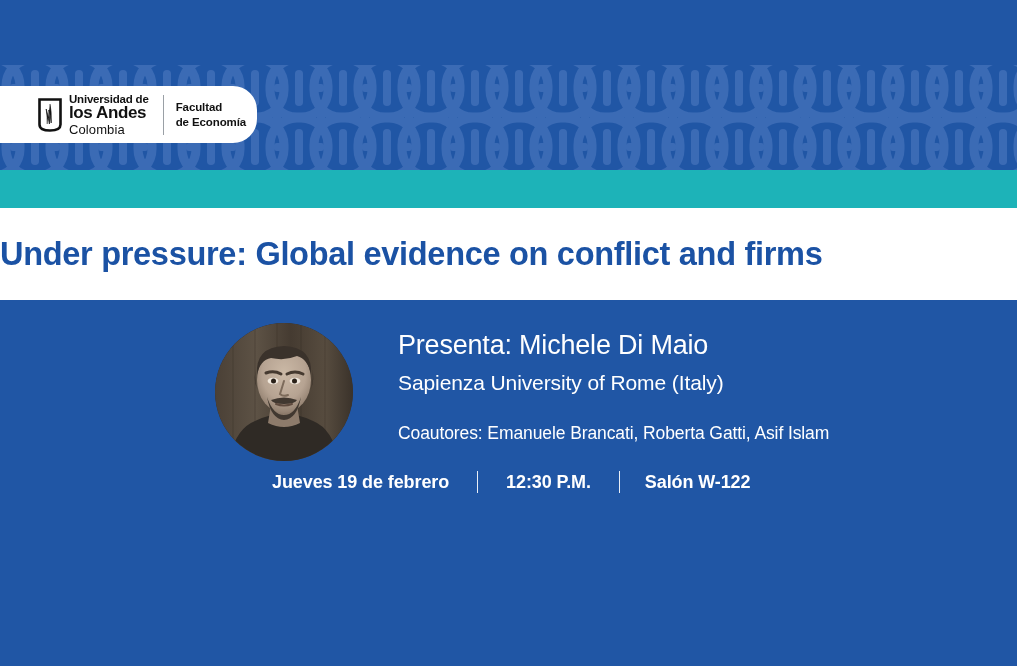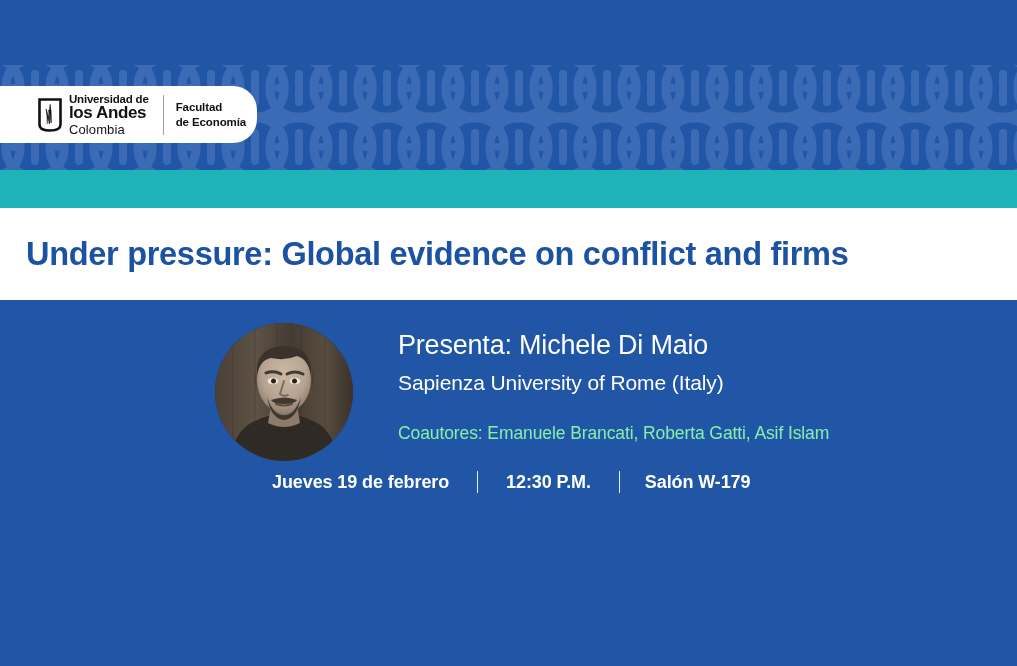--- a/index.html
+++ b/index.html
@@ -40,21 +40,21 @@
     font-size:22px; font-weight:bold; color:#17AEBB;
     letter-spacing:0.4px; font-family:"Liberation Sans", sans-serif;
   }
 
   
   .teal-band { position:absolute; left:0; top:170px; width:1017px; height:38px; background:#1DB3B8; }
 
   
   .title-band {
     position:absolute; left:0; top:208px; width:1017px; height:92px;
-    background:#ffffff; display:flex; align-items:center; padding-left:26px;
+    background:#ffffff; display:flex; align-items:center; 
   }
   .title-text {
     font-size:33px; font-weight:bold; color:#1B52A4;
     letter-spacing:-0.3px; white-space:nowrap;
     font-family:"Liberation Sans", sans-serif;
     transform:scaleX(0.985); transform-origin:left center;
   }
 
   
   .body-area { position:absolute; left:0; top:300px; width:1017px; height:366px; background:#2056A5; }
@@ -68,21 +68,21 @@
   .presenter-block { position:absolute; left:398px; top:330px; width:560px; }
   .presenta {
     font-size:27px; color:#ffffff; font-weight:normal;
     line-height:1.18; letter-spacing:-0.2px;
   }
   .affiliation {
     font-size:21px; color:#ffffff; font-weight:normal;
     line-height:1.25; letter-spacing:-0.1px; margin-top:8px;
   }
   .coautores {
-    font-size:17.5px; color:#86efac; font-weight:normal;
+    font-size:17.5px; color:#ffffff; font-weight:normal;
     line-height:1.3; letter-spacing:-0.1px; margin-top:26px;
   }
 
   .info-line {
     position:absolute; left:272px; top:471px;
     display:flex; align-items:center;
     font-size:18px; font-weight:bold; color:#ffffff;
     letter-spacing:-0.1px;
   }
   .info-sep { width:1px; height:22px; background:#ffffff; opacity:0.9; margin:0 28px; }
@@ -223,16 +223,16 @@
     <div class="presenta">Presenta: Michele Di Maio</div>
     <div class="affiliation">Sapienza University of Rome (Italy)</div>
     <div class="coautores">Coautores: Emanuele Brancati, Roberta Gatti, Asif Islam</div>
   </div>
 
   <div class="info-line">
     <span>Jueves 19 de febrero</span>
     <span class="info-sep"></span>
     <span>12:30 P.M.</span>
     <span class="info-sep second"></span>
-    <span>Salón W-179</span>
+    <span>Salón W-122</span>
   </div>
 
 </div>
 
 </body></html>

